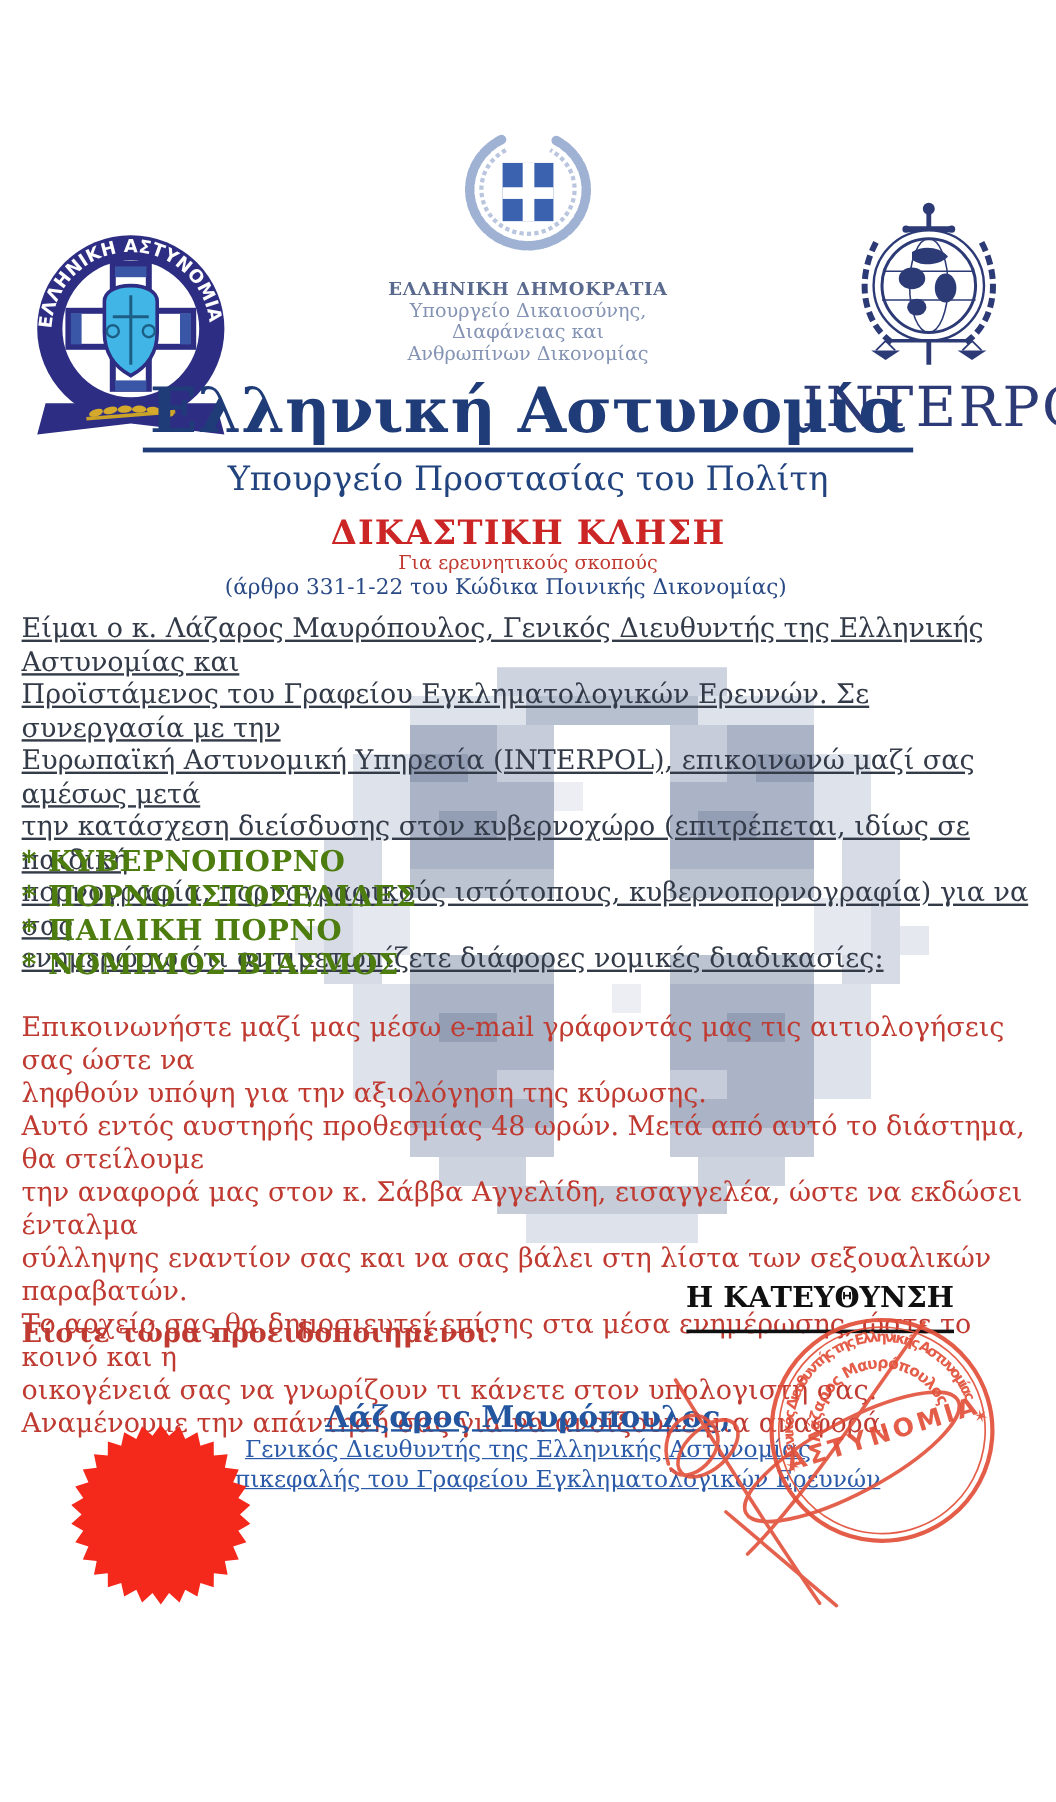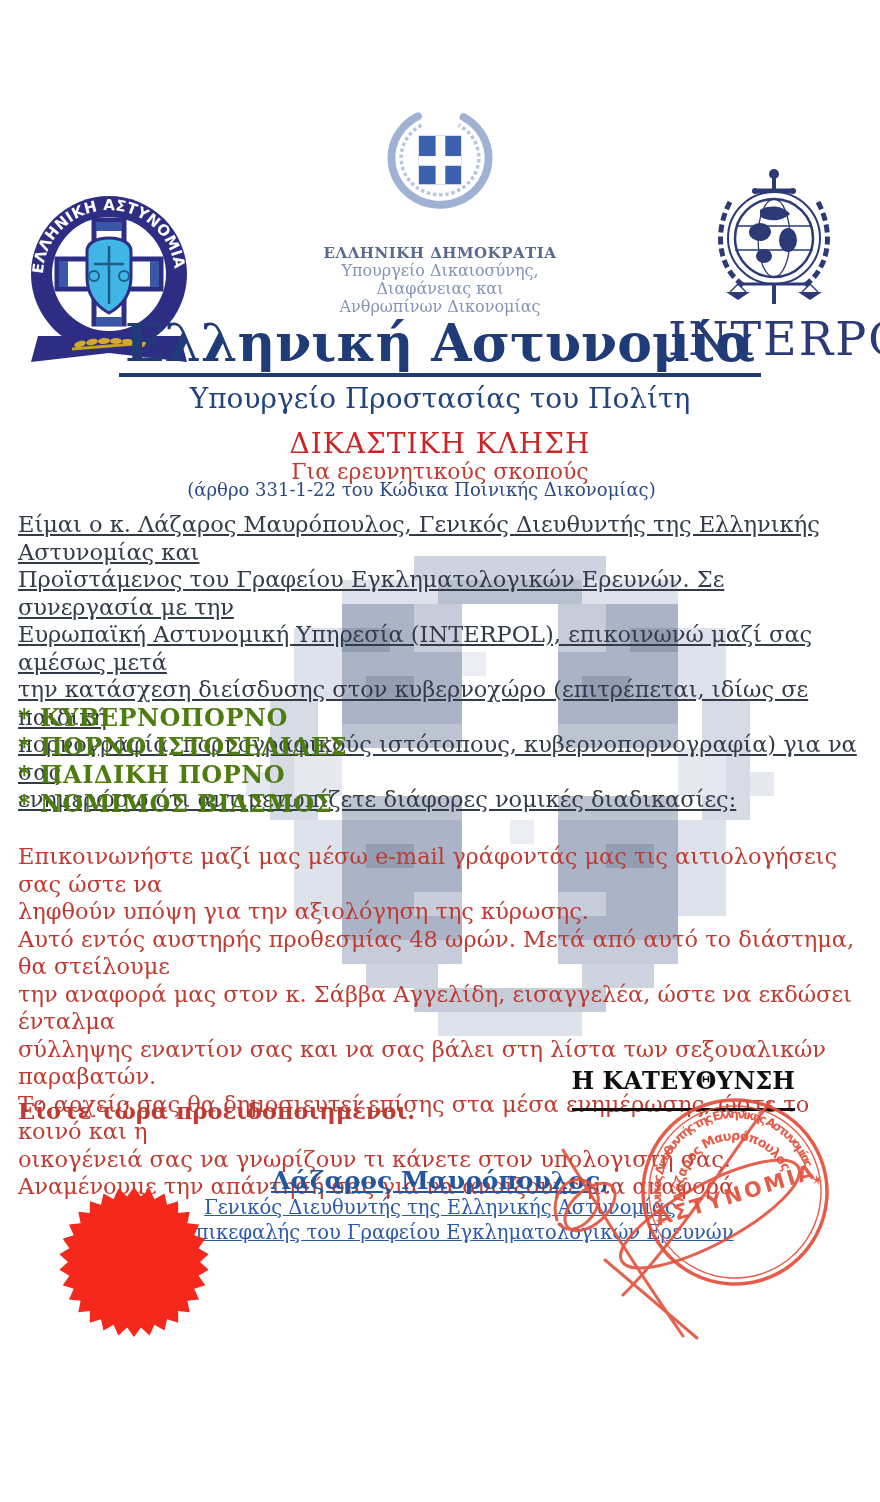--- a/index.html
+++ b/index.html
@@ -4,33 +4,33 @@
 <style>
   html,body{margin:0;padding:0;background:#ffffff;}
   .page{
     position:relative;width:880px;height:1502px;background:#ffffff;overflow:hidden;
     font-family:"DejaVu Serif","Liberation Serif",serif;
   }
   .abs{position:absolute;}
   .z1{z-index:2;}
   
   .gov-center{left:300px;top:100px;width:280px;text-align:center;}
-  .gov-center .bold-line{font-weight:bold;color:#5a6a8e;font-size:15px;letter-spacing:.5px;margin-top:16px;}
+  .gov-center .bold-line{font-weight:bold;color:#5a6a8e;font-size:15px;letter-spacing:.5px;margin-top:4px;}
   .gov-center .lite-line{color:#8493b4;font-size:16px;line-height:18px;}
   .interpol-wrap{left:668px;top:164px;width:212px;text-align:center;}
   .interpol-word{font-size:46px;color:#2c3a76;letter-spacing:2px;margin-top:-4px;}
   
   .main-title{left:0;top:316px;width:880px;text-align:center;}
   .main-title span{
     display:inline-block;font-size:52px;font-weight:bold;color:#1f3c78;
     border-bottom:4px solid #1f3c78;padding:0 6px 2px 6px;line-height:1.05;
   }
   .sub-title{left:0;top:382px;width:880px;text-align:center;font-size:28px;color:#22447e;}
-  .notice-head{left:0;top:427px;width:880px;text-align:center;font-size:28px;font-weight:normal;color:#cc2525;letter-spacing:1px;}
-  .notice-purpose{left:0;top:459px;width:880px;text-align:center;font-size:22px;color:#c03a31;}
+  .notice-head{left:0;top:427px;width:880px;text-align:center;font-size:28px;font-weight:bold;color:#cc2525;letter-spacing:1px;}
+  .notice-purpose{left:0;top:459px;width:880px;text-align:center;font-size:16px;color:#c03a31;}
   .notice-article{left:0;top:479px;width:843px;text-align:center;font-size:18px;color:#2a4a86;}
   
   .body-par{left:18px;top:511px;width:845px;font-size:22.5px;line-height:27.5px;color:#333a48;text-decoration:underline;}
   .charges{left:18px;top:704px;width:600px;font-size:24px;line-height:28.5px;font-weight:bold;color:#4d7c0f;letter-spacing:.5px;}
   .demands{left:18px;top:843px;width:850px;font-size:22.5px;line-height:27.5px;color:#bf3a31;}
   .direction{left:0;top:1066px;width:795px;text-align:right;font-size:24px;font-weight:bold;color:#101010;}
   .direction span{border-bottom:3px solid #101010;padding-bottom:13px;}
   .warned{left:18px;top:1098px;width:500px;font-size:22.5px;color:#bf3a31;font-weight:bold;}
   
   .sig{left:0;top:1166px;width:880px;text-align:center;}

